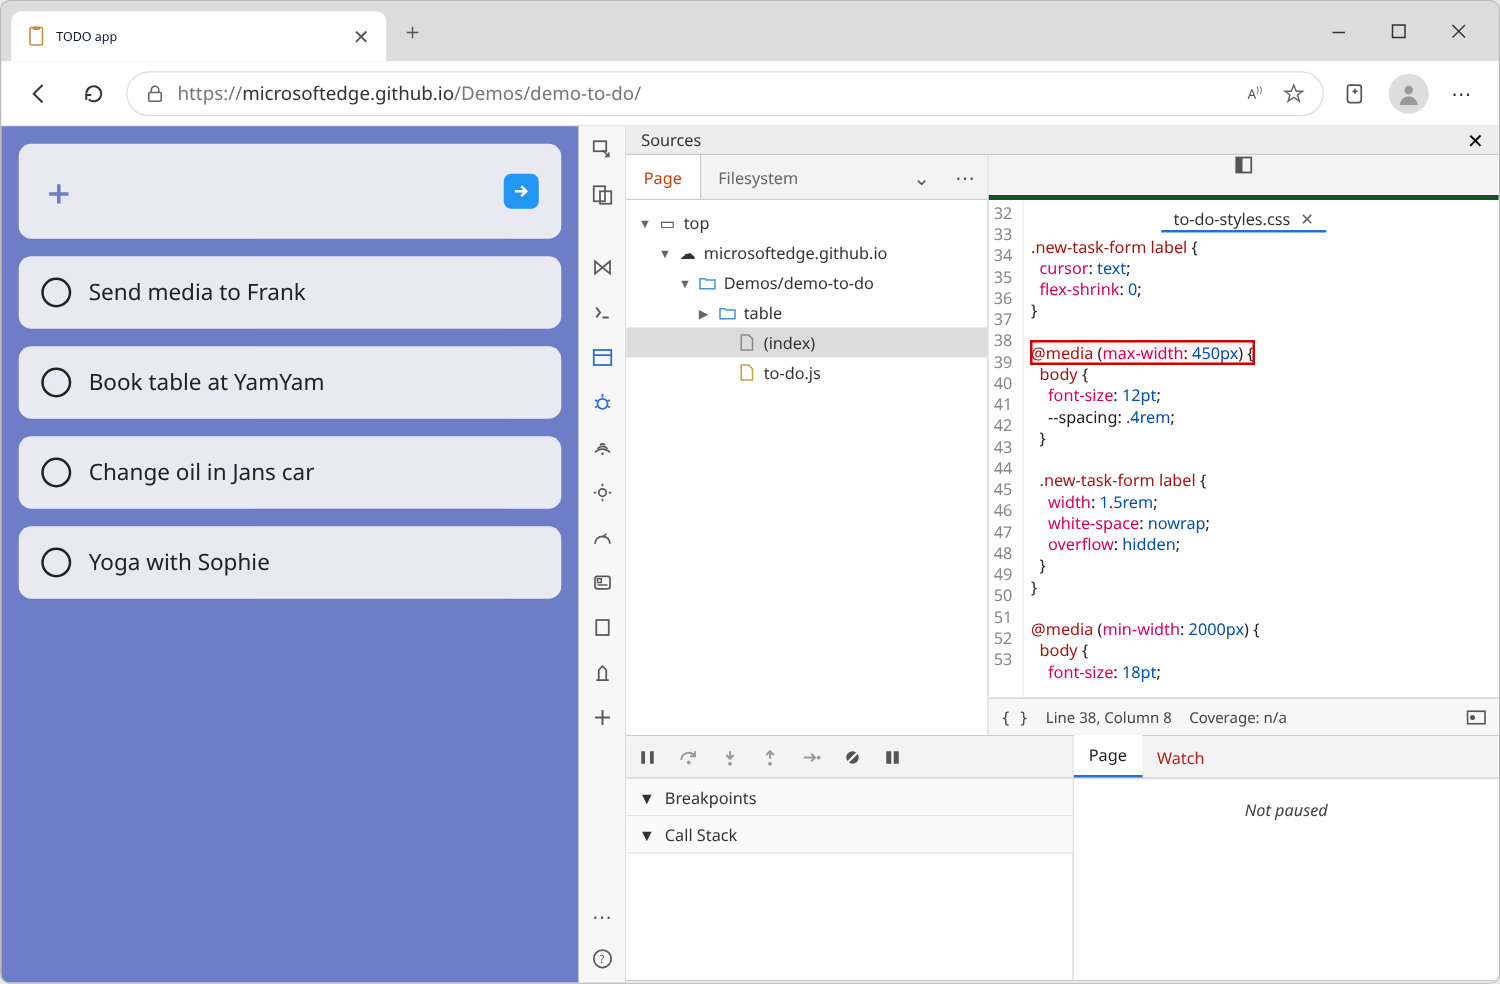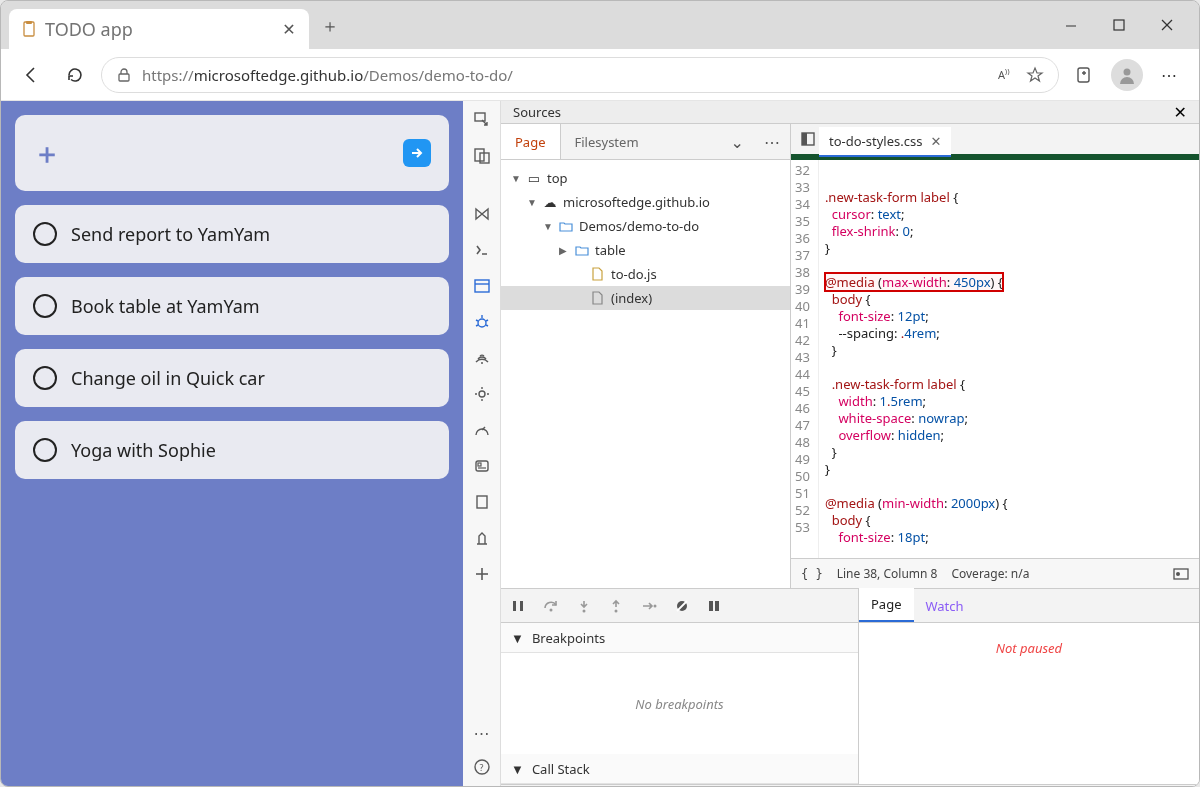--- a/index.html
+++ b/index.html
@@ -1,21 +1,21 @@
 <!DOCTYPE html>
 <html><head>
 <meta charset="utf-8">
 <style>
 * { margin: 0; padding: 0; box-sizing: border-box; font-family: system-ui, -apple-system, "Segoe UI", sans-serif; }
 body { width: 1200px; height: 787px; background: #e8e8e8; overflow: hidden; border: 1px solid #b8b8b8; border-radius: 8px; }
 
 
 .browser-top { height: 48px; background: #dcdcdc; display: flex; align-items: center; padding: 0 8px; }
 .tab { background: #fff; border-radius: 8px 8px 0 0; height: 40px; margin-top: 8px; display: flex; align-items: center; padding: 0 12px; gap: 8px; width: 300px; }
-.tab-title { font-size: 18px; color: #737373; flex: 1; }
+.tab-title { font-size: 10px; color: #0f172a; flex: 1; }
 .tab-close { width: 16px; height: 16px; display: flex; align-items: center; justify-content: center; color: #555; cursor: pointer; }
 .new-tab { margin-left: 12px; color: #555; font-size: 18px; cursor: pointer; }
 .window-controls { margin-left: auto; display: flex; gap: 24px; padding-right: 12px; }
 .window-controls > div { width: 24px; height: 24px; display: flex; align-items: center; justify-content: center; color: #333; cursor: pointer; }
 
 .address-bar-row { height: 52px; background: #fff; display: flex; align-items: center; padding: 0 12px; gap: 8px; border-bottom: 1px solid #e5e5e5; }
 .nav-btn { width: 36px; height: 36px; display: flex; align-items: center; justify-content: center; color: #333; cursor: pointer; }
 .address-bar { flex: 1; height: 36px; border: 1px solid #ddd; border-radius: 18px; display: flex; align-items: center; padding: 0 14px; gap: 10px; background: #fff; }
 .url { font-size: 15px; color: #777; }
 .url .dark { color: #333; }
@@ -57,21 +57,21 @@
 .sl-more { padding: 0 10px; color: #555; }
 .tree { padding: 6px 0; font-size: 13px; color: #333; flex: 1; overflow: auto; }
 .tree-row { display: flex; align-items: center; gap: 6px; padding: 3px 8px; cursor: pointer; }
 .tree-row.selected { background: #dcdcdc; }
 .indent-0 { padding-left: 10px; } .indent-1 { padding-left: 26px; } .indent-2 { padding-left: 42px; } .indent-3 { padding-left: 58px; } .indent-4 { padding-left: 74px; }
 .tw { font-size: 10px; color: #666; width: 10px; }
 .ficon { width: 14px; height: 14px; display: flex; align-items: center; justify-content: center; }
 
 
 .editor { flex: 1; display: flex; flex-direction: column; background: #fff; min-width: 0; }
-.ed-tabs { height: 36px; display: flex; align-items: center; border-bottom: 6px solid #14532d; background: #f3f3f3; padding: 0 6px; gap: 0; }
+.ed-tabs { height: 36px; display: flex; align-items: center; border-bottom: 4px solid #14532d; background: #f3f3f3; padding: 0 6px; gap: 20px; flex-direction: column; }
 .ed-dock { width: 22px; height: 22px; display: flex; align-items: center; justify-content: center; color: #555; cursor: pointer; }
 .ed-tab { background: #fff; padding: 0 10px; height: 30px; display: flex; align-items: center; gap: 8px; font-size: 13px; color: #333; border-bottom: 2px solid #2b6bd6; margin-top: 6px; cursor: pointer; }
 .ed-tab-x { color: #666; cursor: pointer; }
 .code-wrap { flex: 1; display: flex; overflow: auto; position: relative; font-family: Consolas, "Courier New", monospace; font-size: 13px; line-height: 17px; }
 .gutter { background: #fff; color: #888; text-align: center; padding: 2px 8px 2px 4px; user-select: none; border-right: 1px solid #eee; }
 .code { padding: 12px 6px; white-space: pre; color: #222; }
 .sel { color: #a31515; } .prop { color: #d40060; } .val { color: #0451a5; } .num { color: #0451a5; } .kw { color: #a31515; }
 .hl { outline: 2px solid #d00000; outline-offset: -1px; background: rgba(255,0,0,0.03); text-align: right; }
 .ed-statusbar { height: 30px; border-top: 1px solid #ccc; display: flex; align-items: center; padding: 0 10px; gap: 14px; font-size: 12px; color: #444; background: #f7f7f7; }
 .ed-statusbar .braces { font-family: Consolas, monospace; }
@@ -79,23 +79,23 @@
 
 
 .debug-panel { height: 196px; border-top: 1px solid #ccc; display: flex; }
 .dp-left { flex: 1; display: flex; flex-direction: column; border-right: 1px solid #ccc; background: #fff; }
 .dp-toolbar { height: 34px; background: #f3f3f3; display: flex; align-items: center; padding: 0 10px; gap: 18px; border-bottom: 1px solid #ccc; }
 .dp-toolbar .dbg-ico { color: #5a5a5a; cursor: pointer; font-size: 14px; }
 .dp-section-h { height: 30px; display: flex; align-items: center; padding: 0 10px; gap: 8px; font-size: 13px; color: #333; border-bottom: 1px solid #e2e2e2; background: #fafafa; cursor: pointer; }
 .dp-empty { flex: 1; display: flex; align-items: center; justify-content: center; color: #888; font-style: italic; font-size: 13px; }
 .dp-right { width: 340px; display: flex; flex-direction: column; background: #fff; }
 .dpr-tabs { height: 34px; display: flex; align-items: flex-end; border-bottom: 1px solid #ccc; background: #f3f3f3; }
-.dpr-tab { padding: 7px 12px; font-size: 13px; color: #8b5cf6; cursor: pointer; }
+.dpr-tab { padding: 7px 12px; font-size: 13px; color: #b91c1c; cursor: pointer; }
 .dpr-tab.active { color: #222; border-bottom: 2px solid #2b6bd6; background: #fff; }
-.dpr-body { flex: 1; display: flex; align-items: flex-start; justify-content: center; padding-top: 16px; color: #ef4444; font-style: italic; font-size: 13px; }
+.dpr-body { flex: 1; display: flex; align-items: flex-start; justify-content: center; padding-top: 16px; color: #404040; font-style: italic; font-size: 13px; }
 
 .dt-footer { height: 30px; border-top: 1px solid #ccc; background: #f3f3f3; display: flex; align-items: center; padding: 0 10px; gap: 10px; font-size: 12px; color: #444; }
 .dt-footer .sp { flex: 1; }
 
 .dt-left-footer { width: 38px; border-right: 1px solid #ddd; background: #f7f7f7; display:flex; flex-direction:column; align-items:center; justify-content:flex-end; gap:14px; padding-bottom:10px;}
 .dt-left-footer .icon { color:#5a5a5a; cursor:pointer; }
 
 svg { display: block; }
 </style>
 </head>
@@ -191,29 +191,29 @@
     <div class="add-card">
       <span class="plus">＋</span>
       <span class="arrow-btn">
           <svg width="16" height="16" viewBox="0 0 16 16">
             <path d="M3 8h8M8 4l4 4-4 4" fill="none" stroke="#fff" stroke-width="2"></path>
           </svg>
         </span>
     </div>
     <div class="todo-card">
         <span class="circle"></span>
-        <span class="todo-text">Send report to YamYam</span>
+        <span class="todo-text">Send media to Frank</span>
       </div>
     <div class="todo-card">
         <span class="circle"></span>
         <span class="todo-text">Book table at YamYam</span>
       </div>
     <div class="todo-card">
         <span class="circle"></span>
-        <span class="todo-text">Change oil in Quick car</span>
+        <span class="todo-text">Change oil in Jans car</span>
       </div>
     <div class="todo-card">
         <span class="circle"></span>
         <span class="todo-text">Yoga with Sophie</span>
       </div>
   </div>
 
   <div class="devtools">
     <div style="display:flex; flex-direction:column;">
       <div class="dt-sidebar" style="flex:1">
@@ -348,37 +348,37 @@
                 </div>
               <div class="tree-row indent-3">
                   <span class="tw">▶</span>
                   <span class="ficon">
                     <svg width="14" height="14" viewBox="0 0 14 14">
                       <path d="M1 4h4l1 1h7v7H1z" fill="none" stroke="#4a90d9" stroke-width="1.2"></path>
                     </svg>
                   </span>
                   <span>table</span>
                 </div>
+              <div class="tree-row indent-4 selected">
+                  <span class="tw"></span>
+                  <span class="ficon">
+                    <svg width="12" height="14" viewBox="0 0 12 14">
+                      <path d="M1 1h6l3 3v9H1z" fill="none" stroke="#888" stroke-width="1.2"></path>
+                    </svg>
+                  </span>
+                  <span>(index)</span>
+                </div>
               <div class="tree-row indent-4">
                   <span class="tw"></span>
                   <span class="ficon">
                     <svg width="12" height="14" viewBox="0 0 12 14">
                       <path d="M1 1h6l3 3v9H1z" fill="none" stroke="#c9a23f" stroke-width="1.2"></path>
                     </svg>
                   </span>
                   <span>to-do.js</span>
-                </div>
-              <div class="tree-row indent-4 selected">
-                  <span class="tw"></span>
-                  <span class="ficon">
-                    <svg width="12" height="14" viewBox="0 0 12 14">
-                      <path d="M1 1h6l3 3v9H1z" fill="none" stroke="#888" stroke-width="1.2"></path>
-                    </svg>
-                  </span>
-                  <span>(index)</span>
                 </div>
             </div>
           </div>
 
           <div class="editor">
             <div class="ed-tabs">
               <div class="ed-dock">
                   <svg width="16" height="16" viewBox="0 0 16 16">
                     <rect x="2" y="2" width="12" height="12" fill="none" stroke="#555" stroke-width="1.4"></rect>
                     <rect x="2" y="2" width="5" height="12" fill="#555"></rect>
@@ -452,21 +452,20 @@
                   <svg width="14" height="14" viewBox="0 0 14 14">
                     <rect x="2" y="2" width="4" height="10" fill="#555"></rect>
                     <rect x="8" y="2" width="4" height="10" fill="#555"></rect>
                   </svg>
                 </span>
             </div>
             <div class="dp-section-h">
                 <span>▼</span>
                 <span>Breakpoints</span>
               </div>
-            <div class="dp-empty">No breakpoints</div>
             <div class="dp-section-h">
                 <span>▼</span>
                 <span>Call Stack</span>
               </div>
           </div>
           <div class="dp-right">
             <div class="dpr-tabs">
               <div class="dpr-tab active">Page</div>
               <div class="dpr-tab">Watch</div>
             </div>

